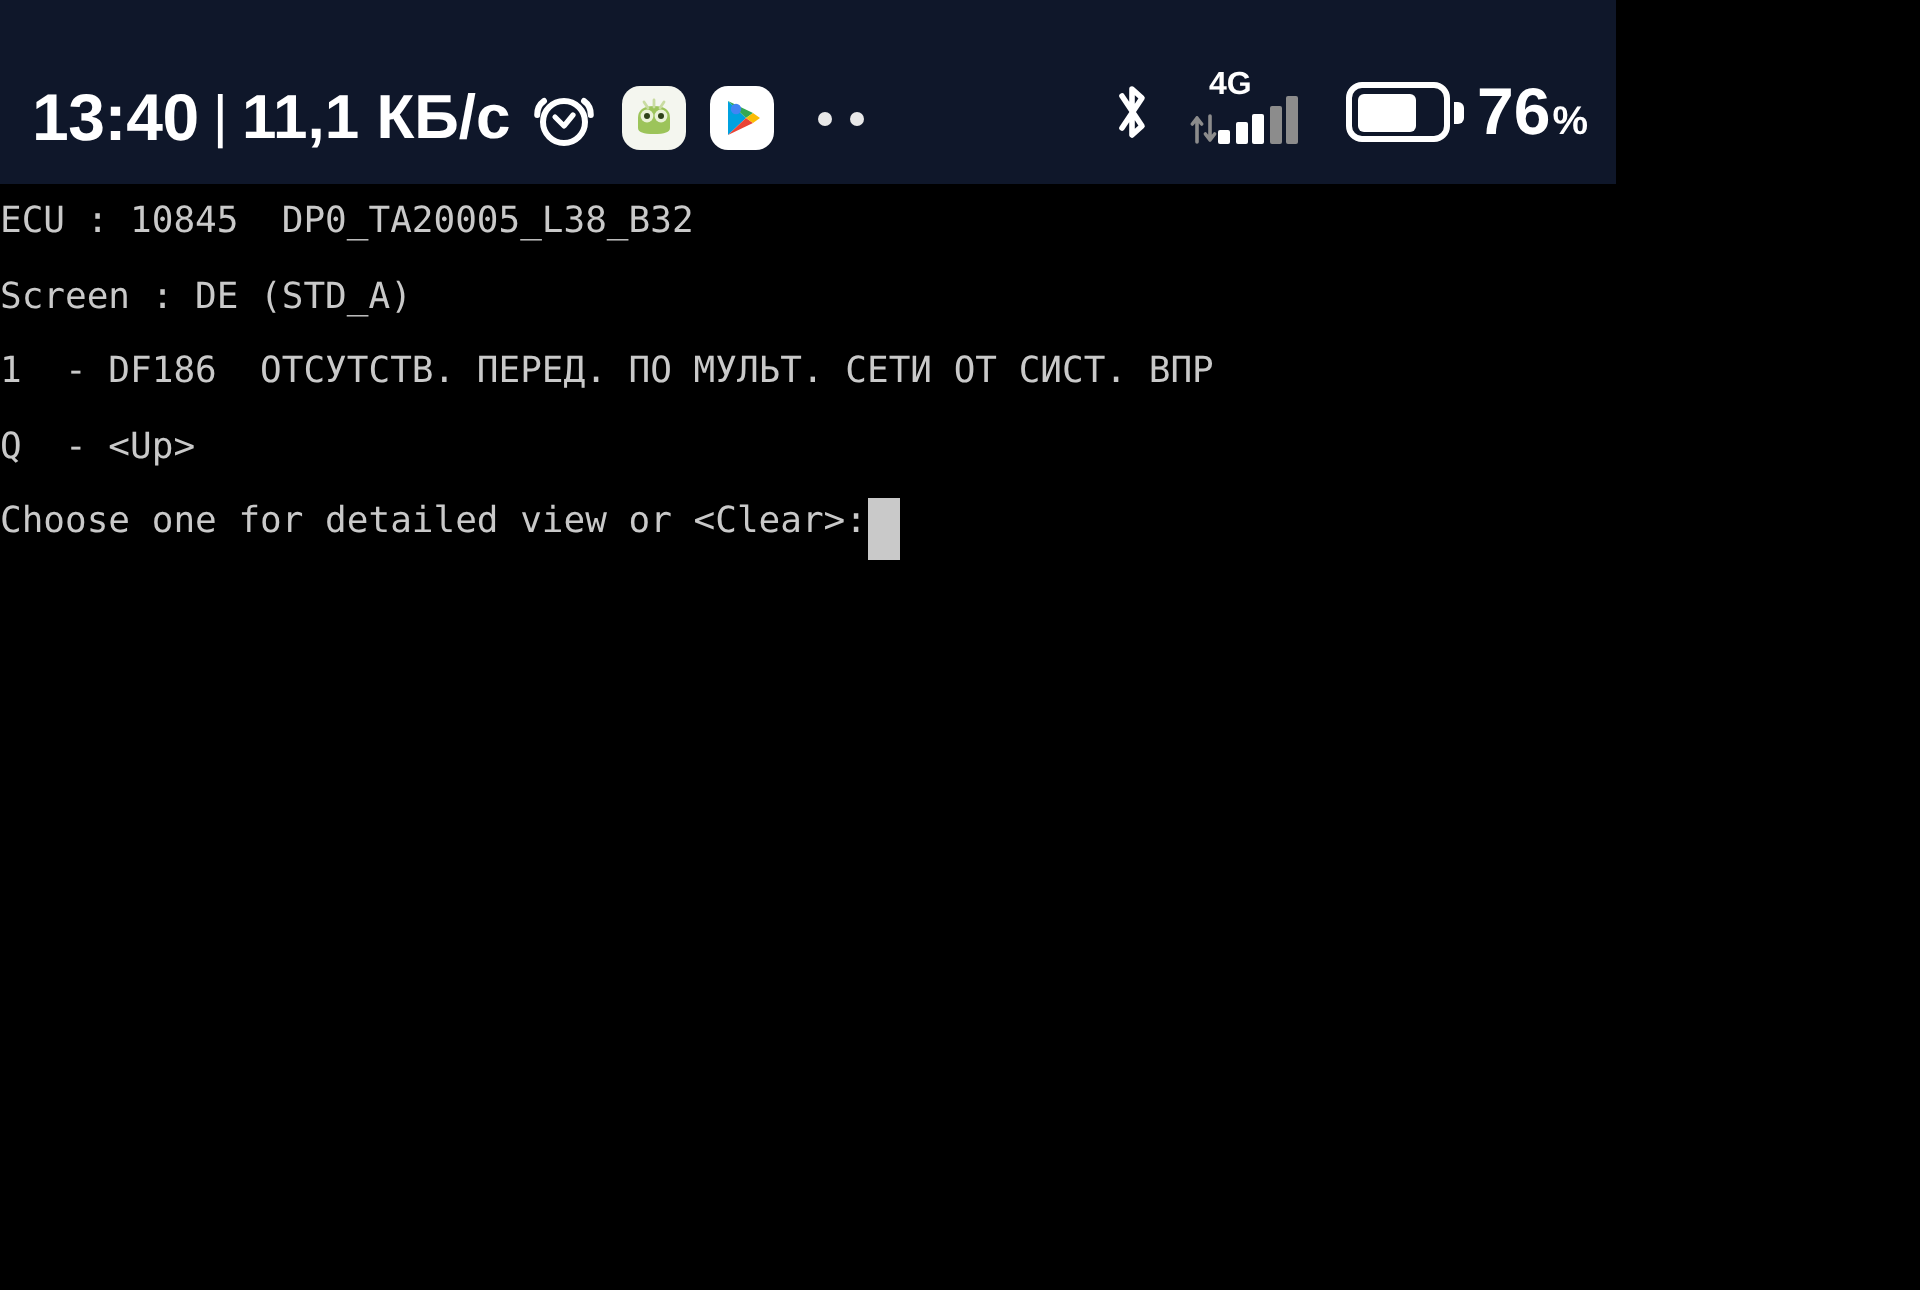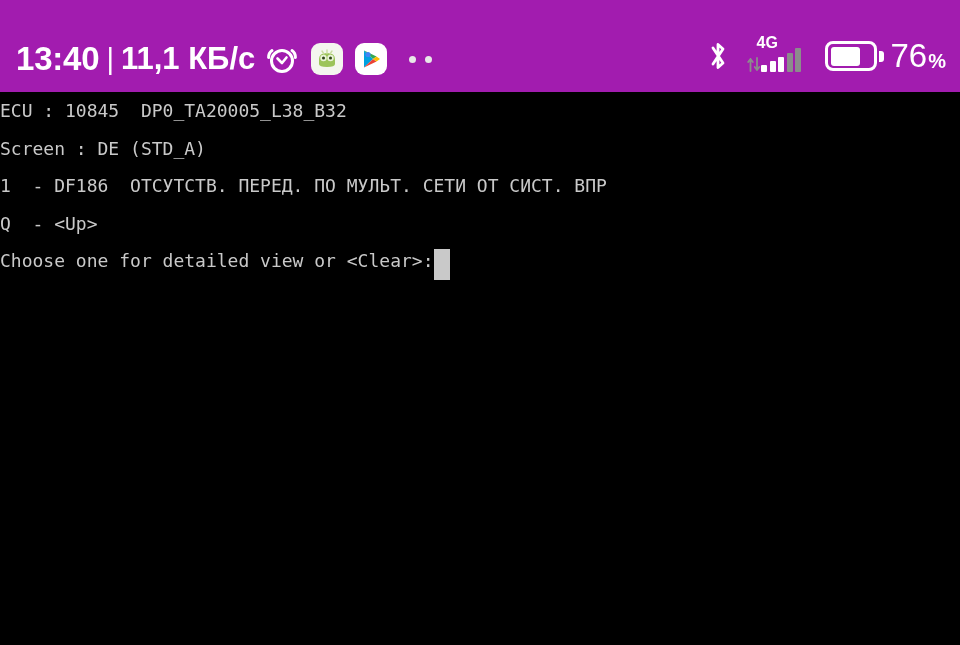--- a/index.html
+++ b/index.html
@@ -13,23 +13,23 @@
     overflow: hidden;
     font-family: "Liberation Sans", sans-serif;
     position: relative;
   }
 
   
   #status-bar {
     position: absolute;
     left: 0;
     top: 0;
-    width: 960px;
+    width: 808px;
     height: 92px;
-    background: #a21caf;
+    background: #0f172a;
   }
   .sb-left {
     position: absolute;
     left: 16px;
     top: 36px;
     display: flex;
     align-items: center;
     height: 46px;
   }
   .sb-clock {
@@ -189,21 +189,21 @@
     left: 54px;
     top: 10px;
     width: 5px;
     height: 11px;
     background: #ffffff;
     border-radius: 0 3px 3px 0;
   }
   .batt-pct {
     color: #ffffff;
     font-size: 33px;
-    font-weight: normal;
+    font-weight: bold;
     line-height: 34px;
   }
   .batt-sign {
     color: #ffffff;
     font-size: 20px;
     font-weight: bold;
     line-height: 34px;
     margin-left: 1px;
     margin-top: 9px;
   }

